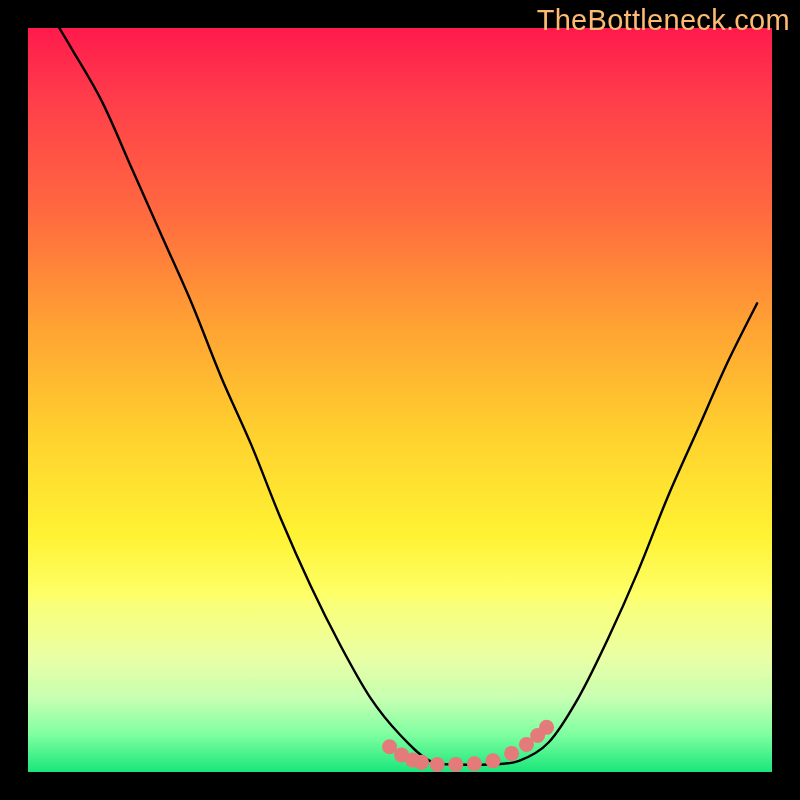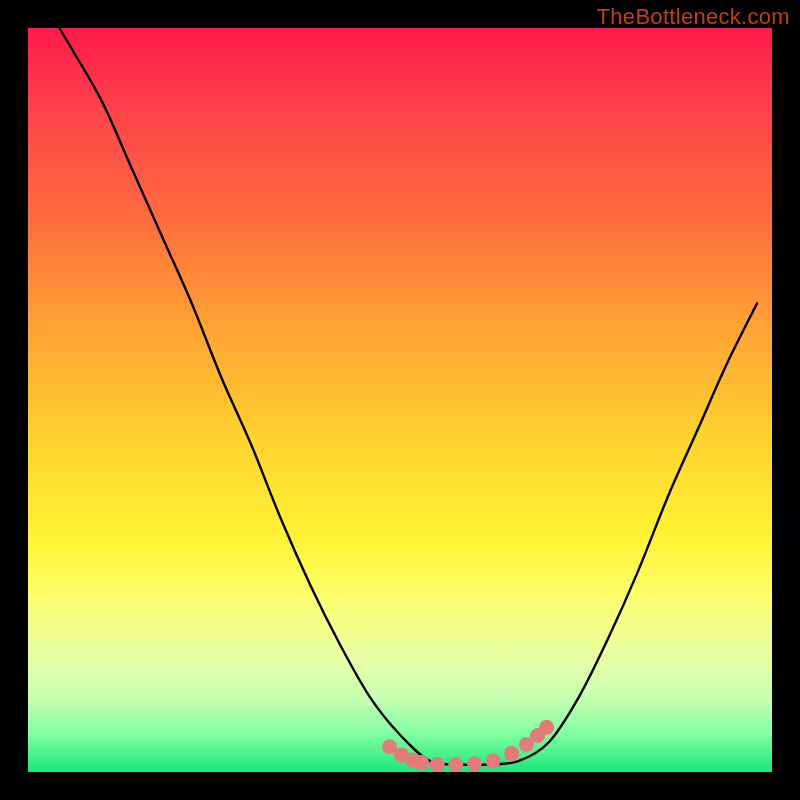--- a/index.html
+++ b/index.html
@@ -28,22 +28,22 @@
       #eaff9a 84%,
       #c8ffb3 90%,
       #7effa0 95%,
       #19e67a 100%
     );
   }
   .watermark {
     position: absolute;
     top: 4px;
     right: 10px;
-    color: #c2410c;
-    font-size: 22px;
+    color: #fdba74;
+    font-size: 29px;
     font-weight: 500;
     letter-spacing: 0.3px;
     z-index: 10;
   }
   svg.curve {
     position: absolute;
     left: 0; top: 0;
     width: 744px;
     height: 744px;
     overflow: visible;

